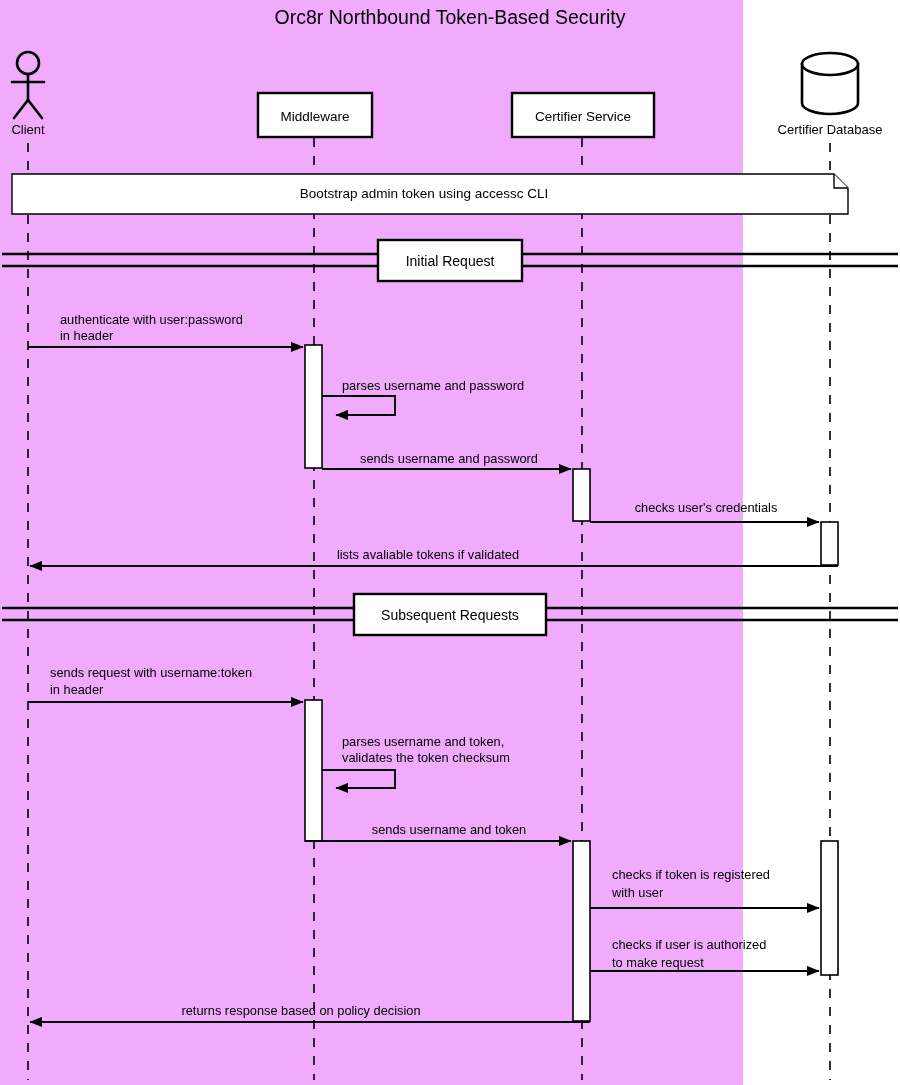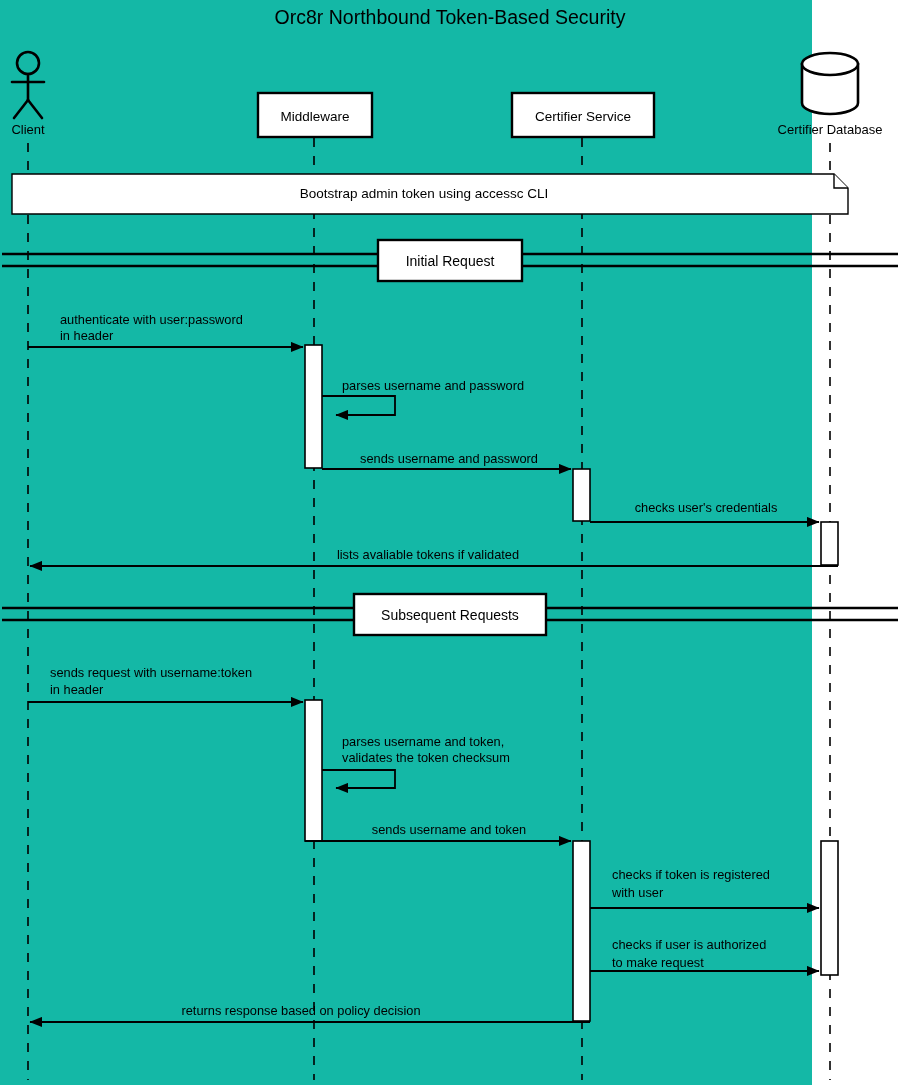--- a/index.html
+++ b/index.html
@@ -8,23 +8,23 @@
     background: #ffffff;
   }
   body {
     font-family: "Liberation Sans", sans-serif;
     width: 900px;
     height: 1085px;
     overflow: hidden;
   }
   #diagram-root {
     position: relative;
-    width: 812px;
+    width: 743px;
     height: 1085px;
-    background: #14b8a6;
+    background: #f0abfc;
   }
   svg.seq {
     display: block;
     width: 900px;
     height: 1085px;
   }
   .lifeline {
     stroke: #000000;
     stroke-width: 1.6;
     stroke-dasharray: 9 9;

